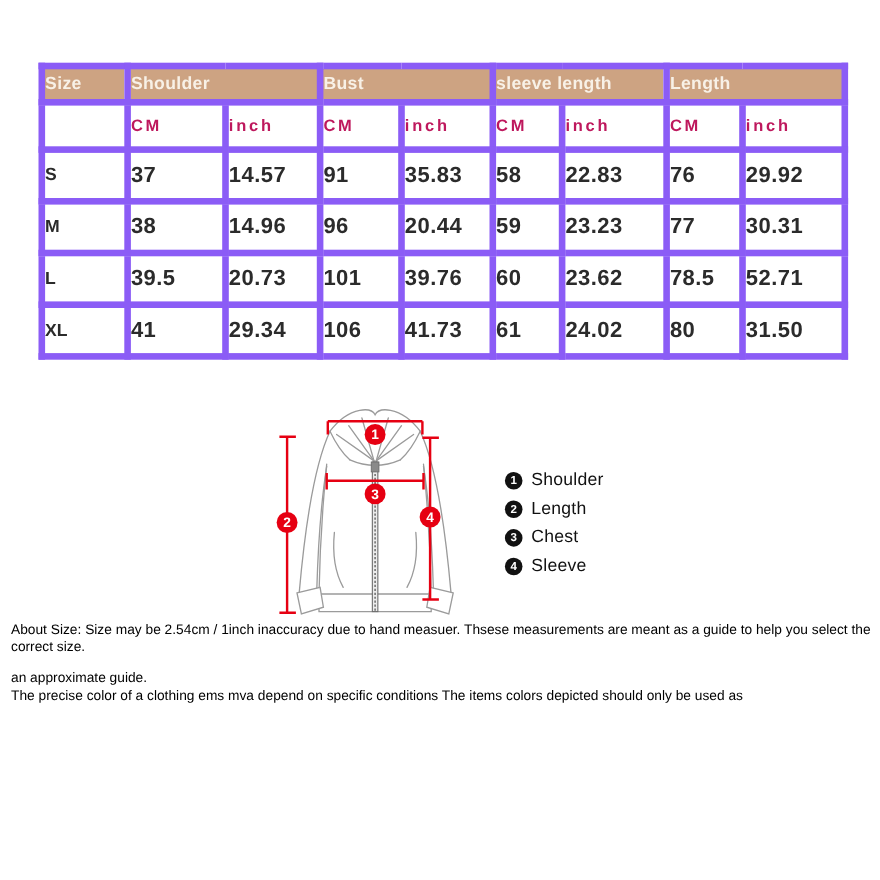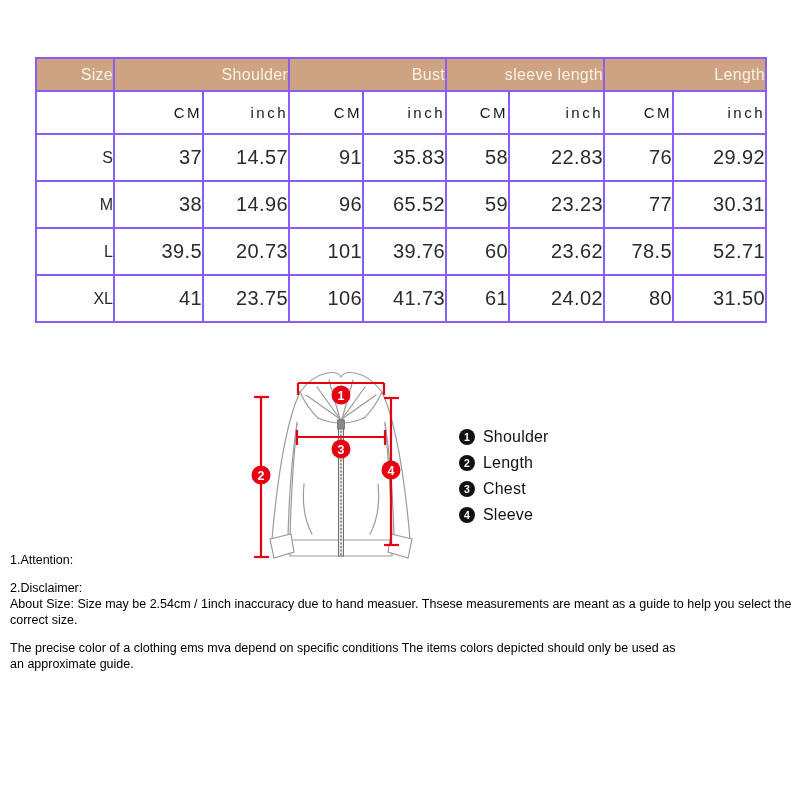--- a/index.html
+++ b/index.html
@@ -11,31 +11,31 @@
     overflow:hidden;
     color:#222;
   }
 
   
   table.size-chart {
     position:absolute; left:35px; top:57px;
     width:730px; border-collapse:collapse; table-layout:fixed;
   }
   table.size-chart th, table.size-chart td {
-    border:2px solid #8b5cf6;
-    text-align:right; vertical-align:middle;
-    font-weight:normal; color:#2b2b2b;
+    border:6px solid #8b5cf6;
+    text-align:left; vertical-align:middle;
+    font-weight:bold; color:#2b2b2b;
     overflow:hidden; white-space:nowrap;
   }
   tr.group-row th {
     background:#cda382; color:#f8f1e7;
     font-size:16px; height:33px; letter-spacing:0.3px;
   }
   tr.units-row td {
-    height:43px; font-size:15px; letter-spacing:2.5px; color:#0f172a;
+    height:43px; font-size:15px; letter-spacing:2.5px; color:#be185d;
   }
   tr.data-row { height:47px; }
   tr.data-row th { font-size:16px; }
   tr.data-row td { font-size:20px; letter-spacing:0.4px; }
 
   
   .diagram-svg { position:absolute; left:230px; top:362px; }
 
   
   .legend { position:absolute; left:459px; top:428px; }
@@ -98,41 +98,41 @@
       <td>58</td>
       <td>22.83</td>
       <td>76</td>
       <td>29.92</td>
     </tr>
     <tr class="data-row">
       <th>M</th>
       <td>38</td>
       <td>14.96</td>
       <td>96</td>
-      <td>65.52</td>
+      <td>20.44</td>
       <td>59</td>
       <td>23.23</td>
       <td>77</td>
       <td>30.31</td>
     </tr>
     <tr class="data-row">
       <th>L</th>
       <td>39.5</td>
       <td>20.73</td>
       <td>101</td>
       <td>39.76</td>
       <td>60</td>
       <td>23.62</td>
       <td>78.5</td>
       <td>52.71</td>
     </tr>
     <tr class="data-row">
       <th>XL</th>
       <td>41</td>
-      <td>23.75</td>
+      <td>29.34</td>
       <td>106</td>
       <td>41.73</td>
       <td>61</td>
       <td>24.02</td>
       <td>80</td>
       <td>31.50</td>
     </tr>
   </tbody>
 </table>
 
@@ -225,23 +225,21 @@
     <span class="legend-label">Chest</span>
   </div>
   <div class="legend-item">
     <span class="legend-bullet">4</span>
     <span class="legend-label">Sleeve</span>
   </div>
 </div>
 
 <div class="notes">
   <div class="note-block">
-    <div>1.Attention:</div>
   </div>
   <div class="note-block">
-    <div>2.Disclaimer:</div>
     <div>About Size: Size may be 2.54cm / 1inch inaccuracy due to hand measuer. Thsese measurements are meant as a guide to help you select the correct size.</div>
   </div>
   <div class="note-block">
+    <div>an approximate guide.</div>
     <div>The precise color of a clothing ems mva depend on specific conditions The items colors depicted should only be used as</div>
-    <div>an approximate guide.</div>
   </div>
 </div>
 
 </body></html>

